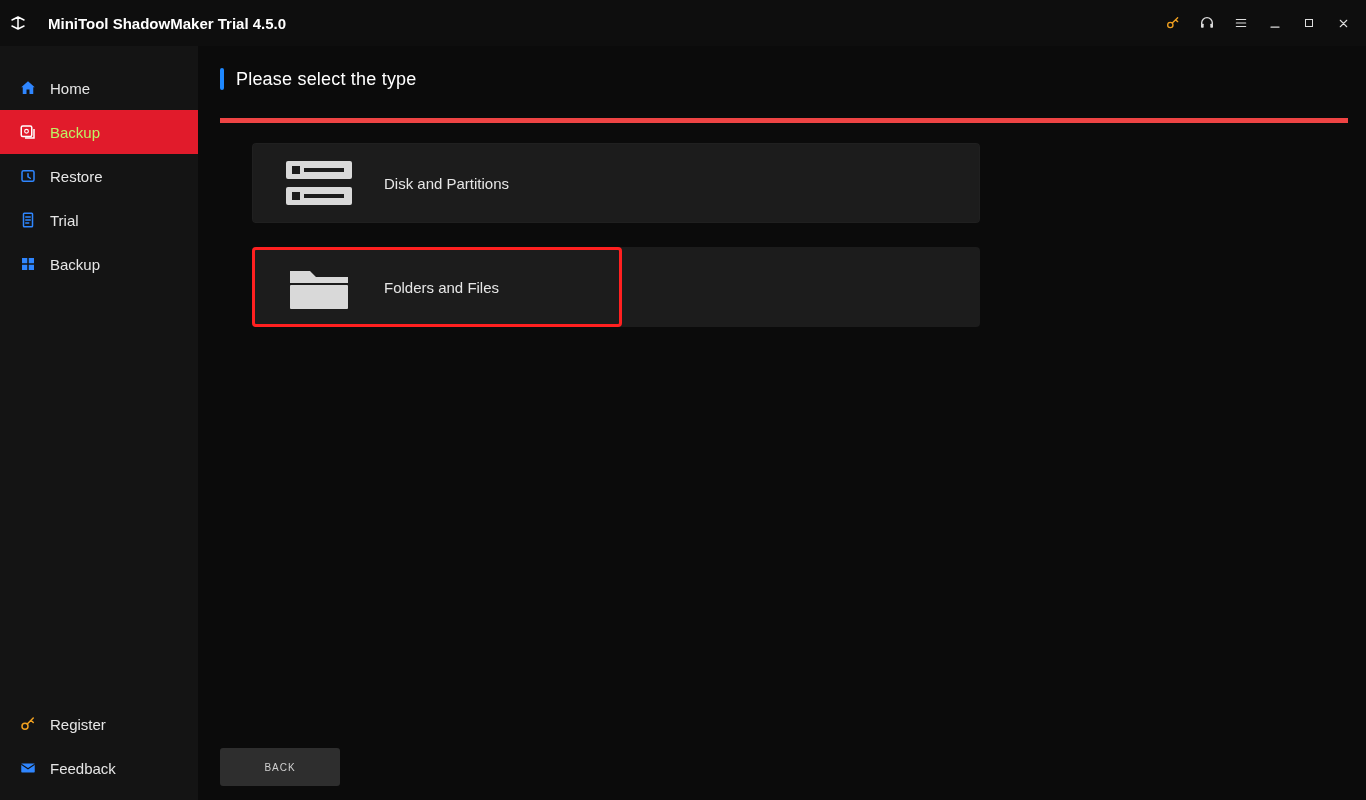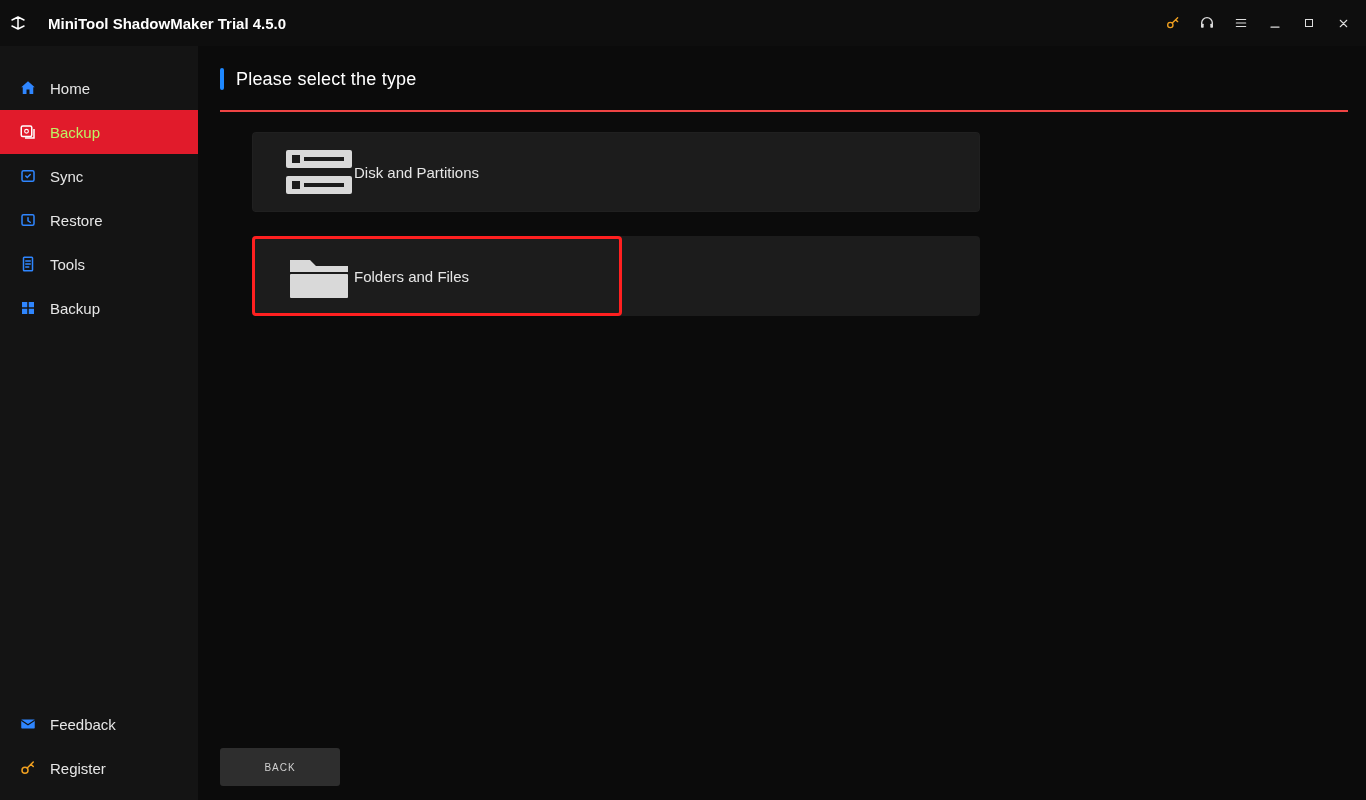--- a/index.html
+++ b/index.html
@@ -23,26 +23,26 @@
   .navitem { height:44px; display:flex; align-items:center; gap:12px; padding-left:18px; color:#e6e6e6; font-size:15px; cursor:pointer; border-left:0 solid transparent; }
   .navitem .icon { width:20px; height:20px; display:flex; align-items:center; justify-content:center; color:#2f86ff; }
   .navitem.active { background:#e11b2b; color:#bef264; border-left:0; }
   .navitem.active .icon { color:#fff; }
   .sidebar .bottom { margin-top:auto; display:flex; flex-direction:column; }
   .sidebar .bottom .navitem .icon { color:#f0a020; }
   .sidebar .bottom .navitem:nth-child(2) .icon { color:#2f86ff; }
 
   
   .main { flex:1; padding:22px 18px 14px 22px; display:flex; flex-direction:column; background:#0b0b0b; }
-  .panelhead { display:flex; align-items:center; gap:12px; padding-bottom:20px; border-bottom:2px solid #ef4444; }
+  .panelhead { display:flex; align-items:center; gap:12px; padding-bottom:28px; border-bottom:5px solid #ef4444; }
   .panelhead .bar { width:4px; height:22px; background:#1e88ff; border-radius:2px; }
   .panelhead .ptitle { color:#fff; font-size:18px; font-weight:400; letter-spacing:.2px; }
 
   .cards { margin-top:20px; display:flex; flex-direction:column; gap:24px; padding-left:32px; }
-  .card { width:728px; height:80px; background:#1c1c1c; border-radius:4px; display:flex; align-items:center; padding-left:32px; cursor:pointer; box-shadow: inset 0 0 0 1px rgba(255,255,255,0.02); }
+  .card { width:728px; height:80px; background:#1c1c1c; border-radius:4px; display:flex; align-items:center; gap:30px; padding-left:32px; cursor:pointer; box-shadow: inset 0 0 0 1px rgba(255,255,255,0.02); }
   .card .cicon { width:70px; height:56px; display:flex; align-items:center; justify-content:center; }
   .card .clabel { color:#e6e6e6; font-size:15px; }
   .card.highlight { outline:3px solid #ff2020; outline-offset:-3px; width:370px; background:#1c1c1c; }
   .cardwrap { width:728px; height:80px; position:relative; }
   .cardwrap .card { position:absolute; top:0; left:0; }
   .cardwrap .cardfull { width:728px; height:80px; background:#1c1c1c; border-radius:4px; position:absolute; top:0; left:0; }
 
   .footer { margin-top:auto; padding-top:8px; }
   .backbtn { width:120px; height:38px; background:#2e2e2e; color:#d0d0d0; font-size:10px; letter-spacing:1px; border:none; border-radius:3px; cursor:pointer; }
 
@@ -114,83 +114,74 @@
           <span class="icon">
             <svg width="18" height="18" viewBox="0 0 24 24" fill="none">
                 <rect x="3" y="4" width="14" height="14" rx="2" stroke="#fff" stroke-width="2"></rect>
                 <path d="M8 20h12V8" stroke="#fff" stroke-width="2"></path>
                 <circle cx="10" cy="11" r="2.5" stroke="#fff" stroke-width="1.5"></circle>
               </svg>
           </span>
           <span>Backup</span>
         </div>
 
-        <div class="navitem">
-          <span class="icon">
-            <svg width="18" height="18" viewBox="0 0 24 24" fill="none">
-                <rect x="4" y="5" width="16" height="14" rx="2" stroke="#2f86ff" stroke-width="2"></rect>
-                <path d="M9 12l2 2 4-4" stroke="#2f86ff" stroke-width="2" fill="none" stroke-linecap="round"></path>
-              </svg>
-          </span>
-          <span>Sync</span>
-        </div>
 
         <div class="navitem">
           <span class="icon">
             <svg width="18" height="18" viewBox="0 0 24 24" fill="none">
                 <rect x="4" y="5" width="16" height="14" rx="2" stroke="#2f86ff" stroke-width="2"></rect>
                 <path d="M12 9v4l3 2" stroke="#2f86ff" stroke-width="2" stroke-linecap="round"></path>
               </svg>
           </span>
           <span>Restore</span>
         </div>
 
 
         <div class="navitem">
           <span class="icon">
             <svg width="18" height="18" viewBox="0 0 24 24" fill="none">
                 <rect x="6" y="3" width="12" height="18" rx="1" stroke="#2f86ff" stroke-width="2"></rect>
                 <path d="M9 8h6M9 12h6M9 16h4" stroke="#2f86ff" stroke-width="2" stroke-linecap="round"></path>
               </svg>
           </span>
-          <span>Tools</span>
+          <span>Trial</span>
         </div>
 
         <div class="navitem">
           <span class="icon">
             <svg width="18" height="18" viewBox="0 0 24 24" fill="#2f86ff">
                 <rect x="4" y="4" width="7" height="7"></rect>
                 <rect x="13" y="4" width="7" height="7"></rect>
                 <rect x="4" y="13" width="7" height="7"></rect>
                 <rect x="13" y="13" width="7" height="7"></rect>
               </svg>
           </span>
           <span>Backup</span>
         </div>
 
       </div>
 
       <div class="bottom">
         <div class="navitem">
           <span class="icon">
+            <svg width="18" height="18" viewBox="0 0 24 24" fill="none">
+                <circle cx="8" cy="15" r="4" stroke="#f0a020" stroke-width="2"></circle>
+                <path d="M11 12 L19 4 M16 7 L19 10" stroke="#f0a020" stroke-width="2" stroke-linecap="round"></path>
+              </svg>
+          </span>
+          <span>Register</span>
+        </div>
+        <div class="navitem">
+          <span class="icon">
             <svg width="18" height="18" viewBox="0 0 24 24" fill="#2f86ff">
                 <rect x="3" y="6" width="18" height="12" rx="1"></rect>
                 <path d="M3 7l9 6 9-6" stroke="#141414" stroke-width="1.5" fill="none"></path>
               </svg>
           </span>
           <span>Feedback</span>
-        </div>
-        <div class="navitem">
-          <span class="icon">
-            <svg width="18" height="18" viewBox="0 0 24 24" fill="none">
-                <circle cx="8" cy="15" r="4" stroke="#f0a020" stroke-width="2"></circle>
-                <path d="M11 12 L19 4 M16 7 L19 10" stroke="#f0a020" stroke-width="2" stroke-linecap="round"></path>
-              </svg>
-          </span>
-          <span>Register</span>
         </div>
       </div>
     </div>
 
     <div class="main">
 
       <div class="panelhead">
         <span class="bar"></span>
         <span class="ptitle">Please select the type</span>
       </div>

